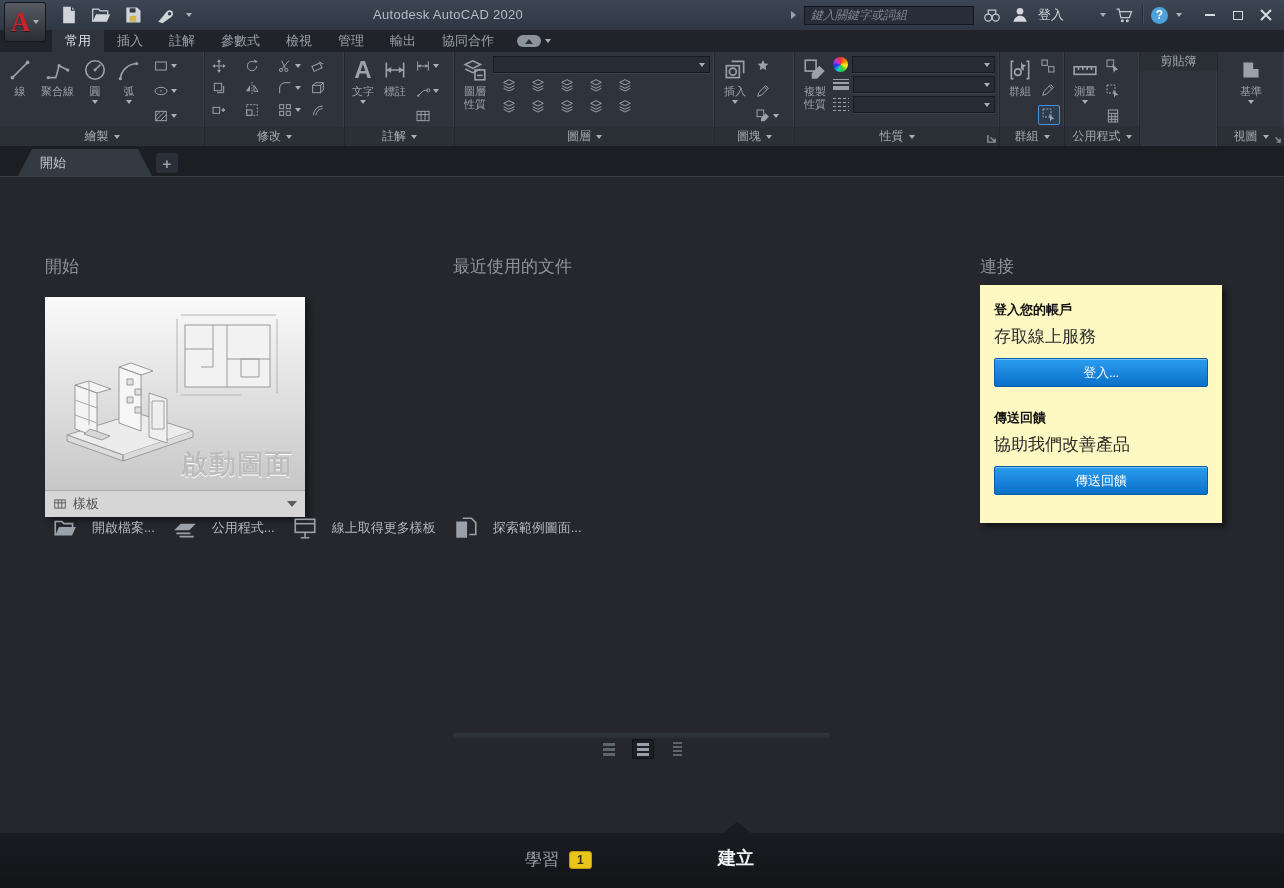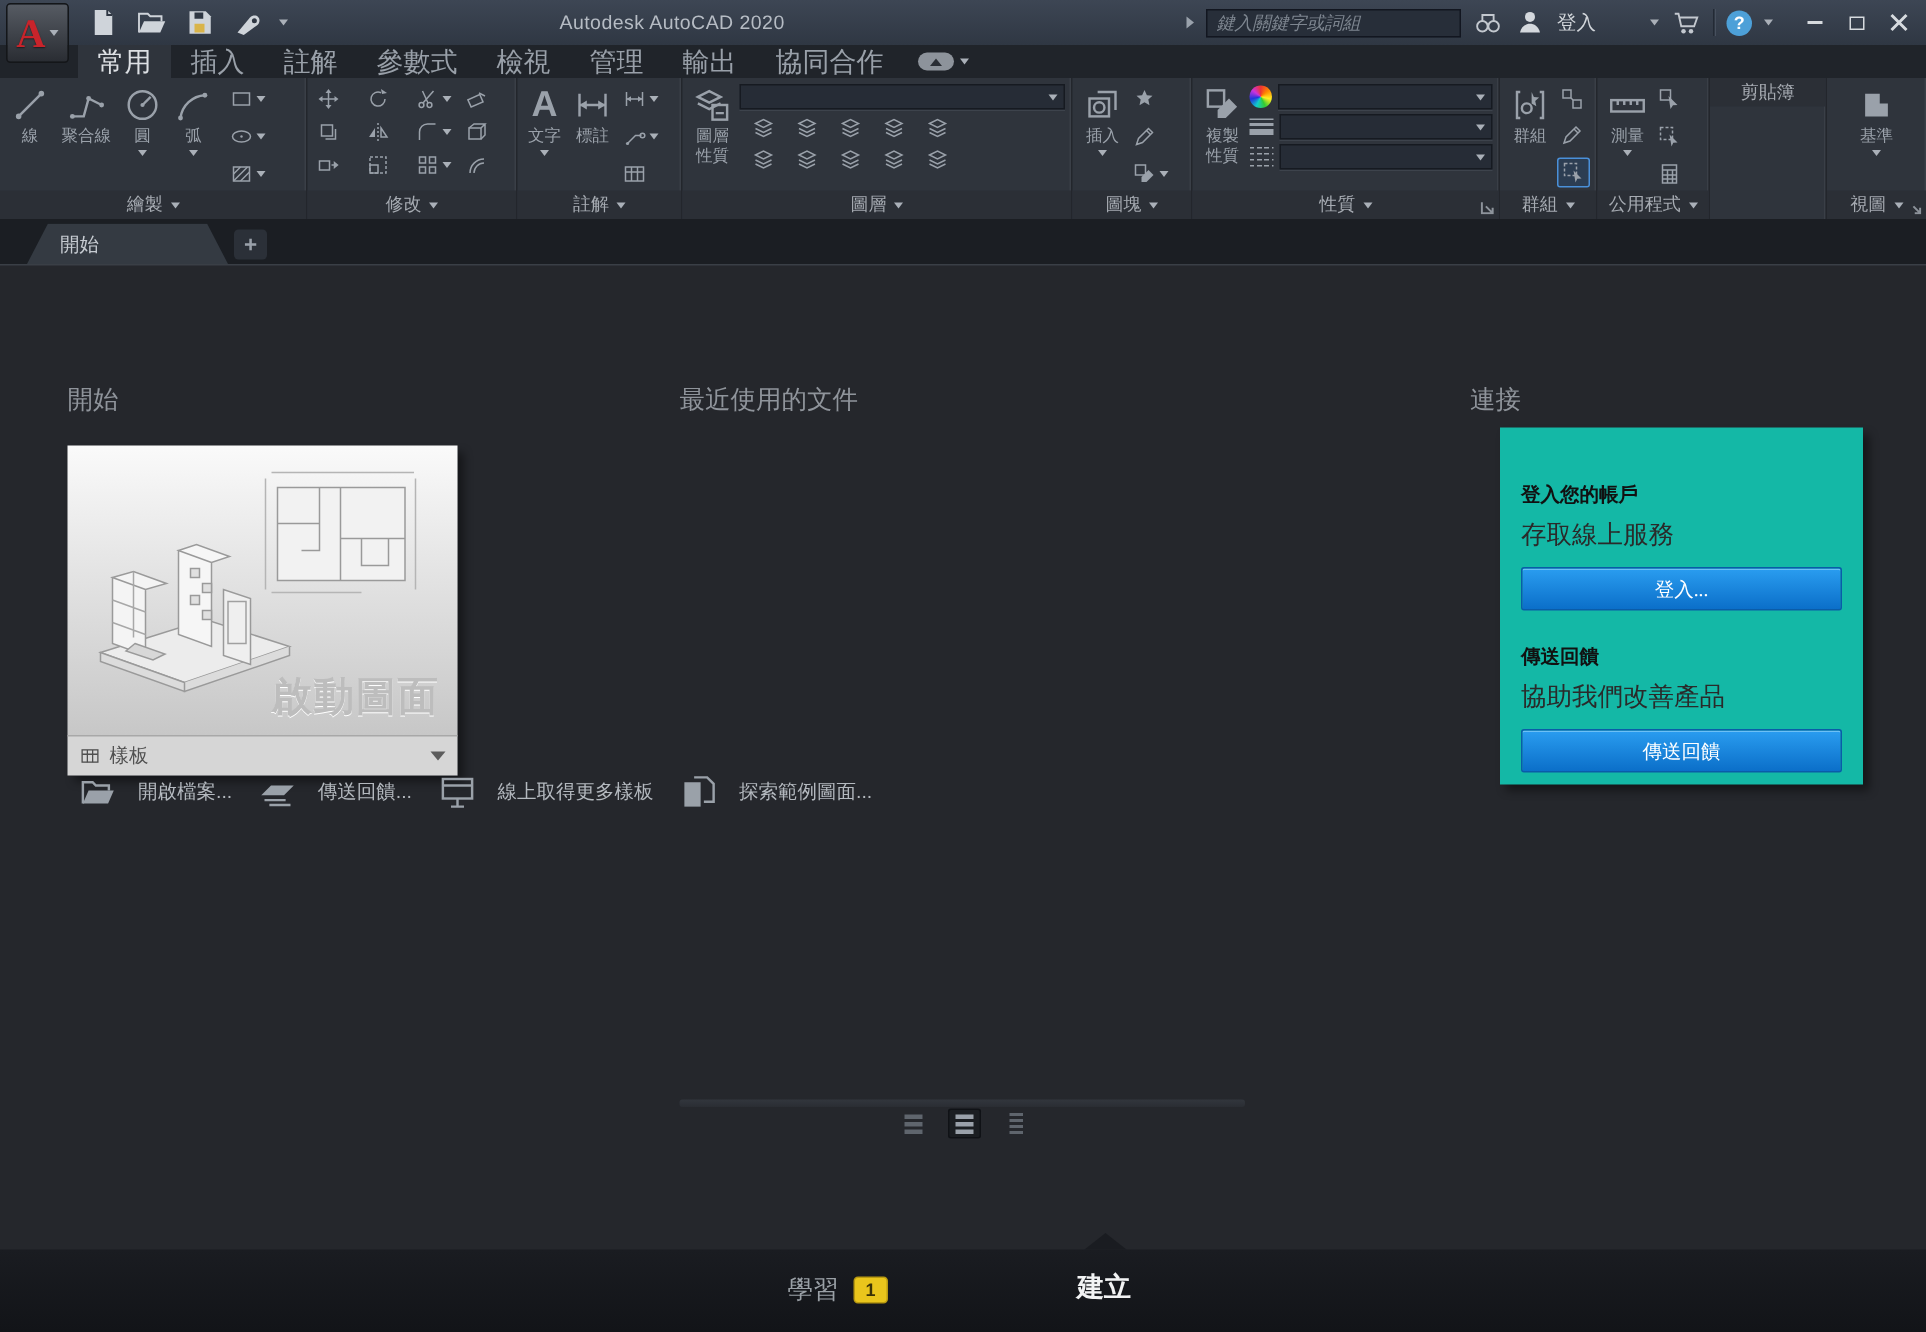--- a/index.html
+++ b/index.html
@@ -31,21 +31,21 @@
   .winctl > div { width:28px; height:28px; display:flex; align-items:center; justify-content:center;
     color:#d6dade; cursor:pointer; }
   .caret { width:0; height:0; border-left:3.5px solid transparent; border-right:3.5px solid transparent;
     border-top:4px solid #aab0b8; display:inline-block; }
   .tri-right { width:0; height:0; border-top:4px solid transparent; border-bottom:4px solid transparent;
     border-left:5px solid #9aa2ac; }
 
   
   .ribbontabs { position:absolute; top:30px; left:0; right:0; height:22px; background:#20242a;
     display:flex; align-items:stretch; padding-left:52px; }
-  .rtab { padding:0 13px; display:flex; align-items:center; color:#99a0a9; font-size:18px; cursor:pointer; }
+  .rtab { padding:0 13px; display:flex; align-items:center; color:#99a0a9; font-size:13px; cursor:pointer; }
   .rtab.active { background:#2f343c; color:#dde0e4; }
   .ribbon-opt { display:flex; align-items:center; gap:4px; margin-left:10px; cursor:pointer; }
   .pillbtn { width:24px; height:12px; background:#8d939b; border-radius:6px; display:flex; align-items:center; justify-content:center; }
   .pillbtn .up { width:0; height:0; border-left:4px solid transparent; border-right:4px solid transparent; border-bottom:5px solid #2a2e35; }
 
   
   .ribbon { position:absolute; top:52px; left:0; right:0; height:94px; background:#2f343c; display:flex; }
   .panel { position:relative; display:flex; flex-direction:column; border-right:1px solid #23262c;
     box-shadow:inset -1px 0 0 #3a3f47; }
   .pbody { flex:1; display:flex; padding:3px 4px 0 4px; gap:2px; }
@@ -106,22 +106,22 @@
   .recent-divider { position:absolute; left:453px; top:556px; width:377px; height:5px;
     background:linear-gradient(#32363d,#2a2d33); border-radius:2px; }
   .viewtoggles { position:absolute; left:598px; top:562px; display:flex; gap:12px; align-items:center; }
   .vbtn { width:22px; height:20px; display:flex; align-items:center; justify-content:center;
     color:#5f656d; cursor:pointer; border-radius:2px; }
   .vbtn.active { background:#1b1e22; color:#9aa1aa; box-shadow:inset 0 0 0 1px #101216; }
   .vrows { display:flex; flex-direction:column; gap:2px; }
   .vrows i { display:block; width:12px; height:3px; background:currentColor; }
   .vrows.small i { width:9px; height:2px; }
 
-  .connectcard { position:absolute; left:980px; top:108px; width:242px; height:238px; background:#14b8a6;
-    box-shadow:4px 4px 6px rgba(0,0,0,.45); padding:36px 14px 0 14px; color:#1c1c1c;margin-left:20px; }
+  .connectcard { position:absolute; left:980px; top:108px; width:242px; height:238px; background:#fef9c3;
+    box-shadow:4px 4px 6px rgba(0,0,0,.45); padding:16px 14px 0 14px; color:#1c1c1c; }
   .cc-title { font-weight:bold; font-size:13px; color:#111; }
   .cc-desc { font-size:17px; color:#2a2a2a; margin-top:6px; }
   .bluebtn { margin-top:10px; width:100%; height:29px; color:#fff; font-size:13px;
     background:linear-gradient(#2a9df0,#0b6fc9); border:1px solid #0a5ca8; border-radius:2px;
     box-shadow:inset 0 1px 0 #6cc0f5; cursor:pointer; font-family:Liberation Serif, serif; }
   .cc-gap { height:22px; }
 
   
   .footer { position:absolute; left:0; right:0; bottom:0; height:55px;
     background:linear-gradient(#1a1c21,#121418);text-align:right; }
@@ -906,21 +906,21 @@
       <div class="slink">
         <svg class="ic i26">
             <use href="#sy-folder"></use>
           </svg>
         <span>開啟檔案...</span>
       </div>
       <div class="slink">
         <svg class="ic i26">
             <use href="#sy-sheetset"></use>
           </svg>
-        <span>傳送回饋...</span>
+        <span>公用程式...</span>
       </div>
       <div class="slink">
         <svg class="ic i26">
             <use href="#sy-templates"></use>
           </svg>
         <span>線上取得更多樣板</span>
       </div>
       <div class="slink">
         <svg class="ic i26">
             <use href="#sy-samples"></use>

